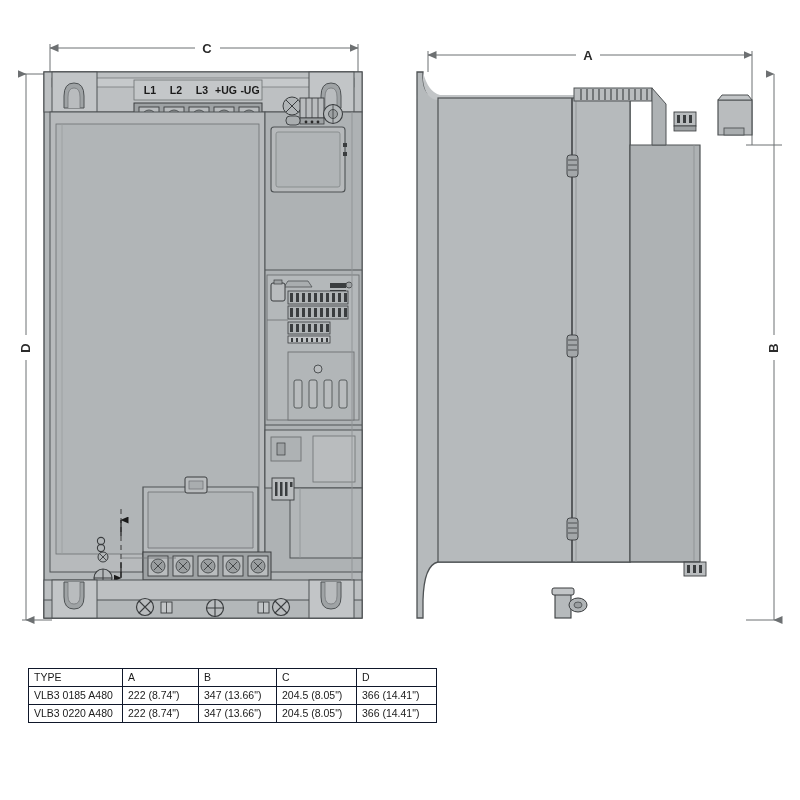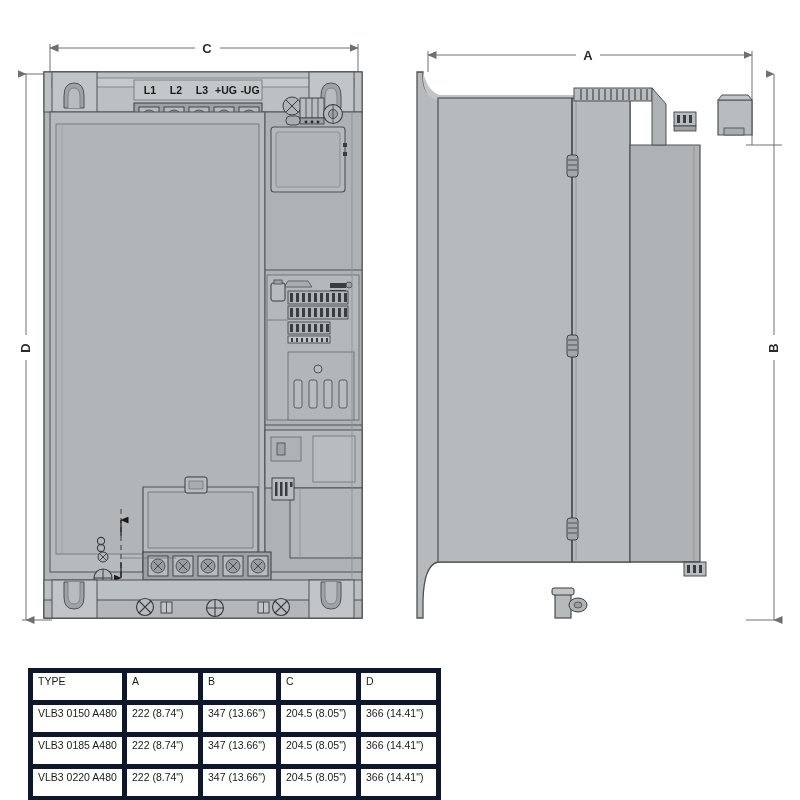--- a/index.html
+++ b/index.html
@@ -43,22 +43,22 @@
     position: absolute;
     left: 28px;
     top: 668px;
     border-collapse: collapse;
     font-family: "Liberation Sans", sans-serif;
     font-size: 10.5px;
     color: #1a1a1a;
     background: #ffffff;
   }
   #spec-table td, #spec-table th {
-    border: 5px solid #0f172a;
-    padding: 2px 5px 13px 5px;
+    border: 1px solid #0f172a;
+    padding: 2px 5px 3px 5px;
     text-align: left;
     font-weight: normal;
     white-space: nowrap;
     line-height: 1.15;
   }
   #spec-table th { font-weight: normal; }
   #spec-table col.c-type { width: 94px; }
   #spec-table col.c-a    { width: 76px; }
   #spec-table col.c-b    { width: 78px; }
   #spec-table col.c-c    { width: 80px; }
@@ -510,27 +510,20 @@
       <tr>
         <th>TYPE</th>
         <th>A</th>
         <th>B</th>
         <th>C</th>
         <th>D</th>
       </tr>
     </thead>
     <tbody>
       <tr>
-        <td>VLB3 0150 A480</td>
-        <td>222 (8.74")</td>
-        <td>347 (13.66")</td>
-        <td>204.5 (8.05")</td>
-        <td>366 (14.41")</td>
-      </tr>
-      <tr>
         <td>VLB3 0185 A480</td>
         <td>222 (8.74")</td>
         <td>347 (13.66")</td>
         <td>204.5 (8.05")</td>
         <td>366 (14.41")</td>
       </tr>
       <tr>
         <td>VLB3 0220 A480</td>
         <td>222 (8.74")</td>
         <td>347 (13.66")</td>

